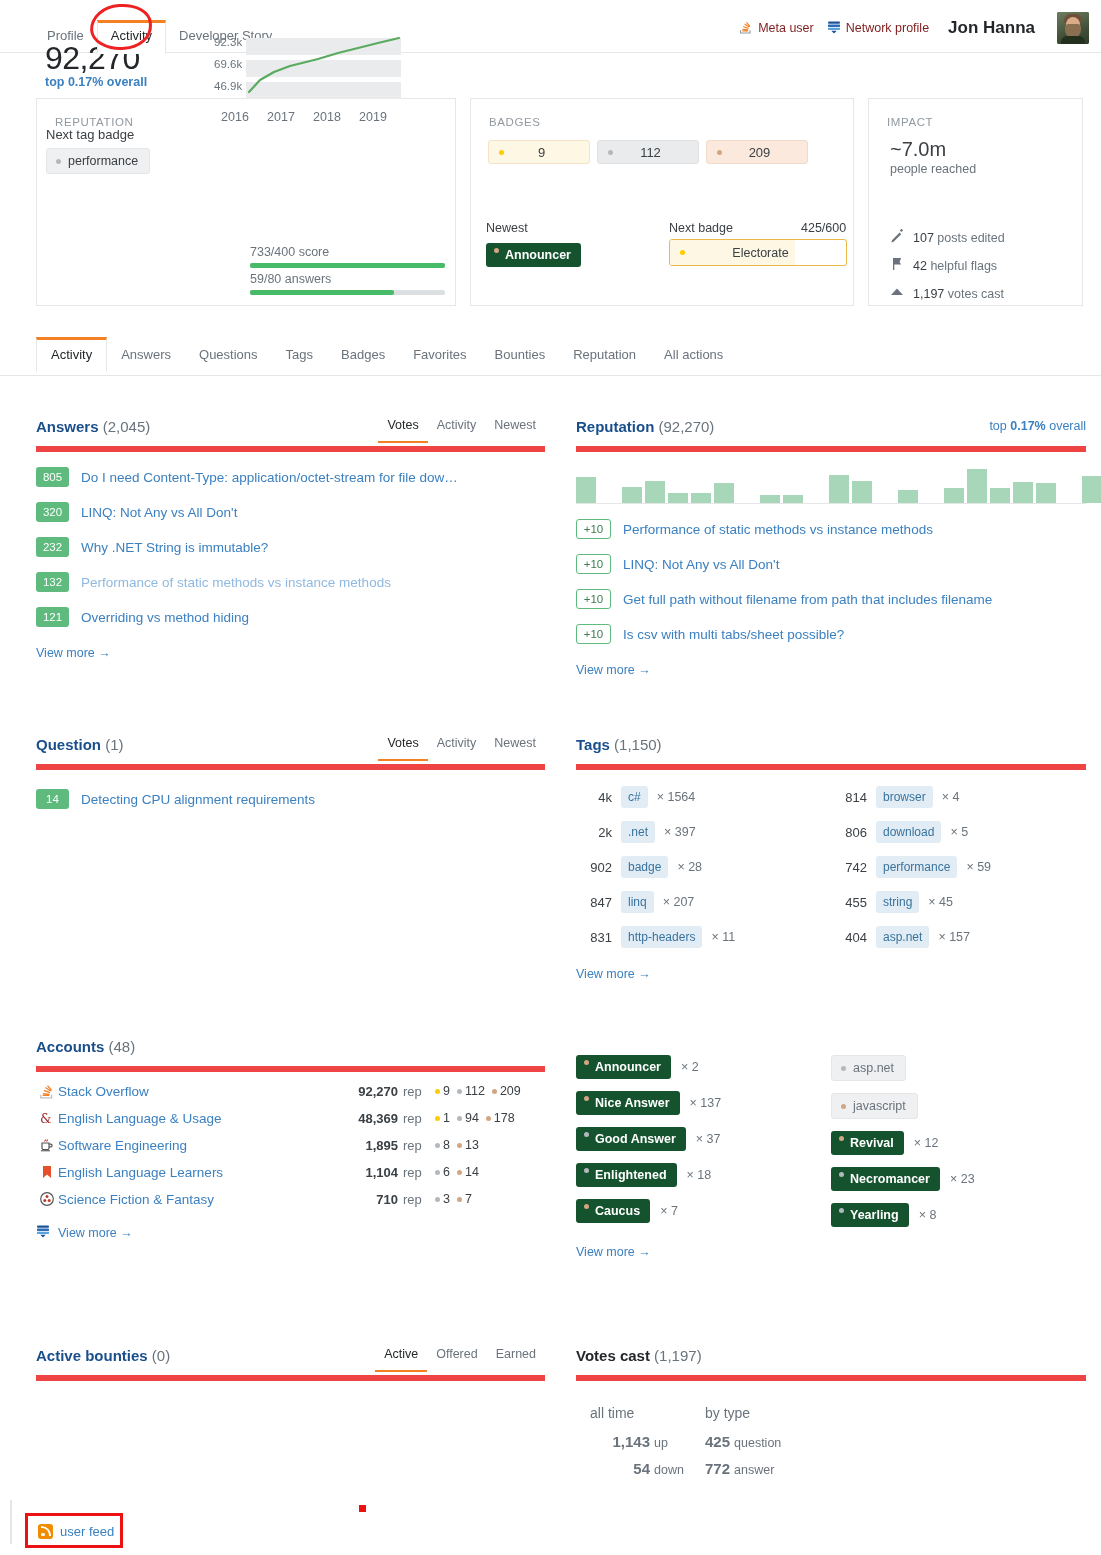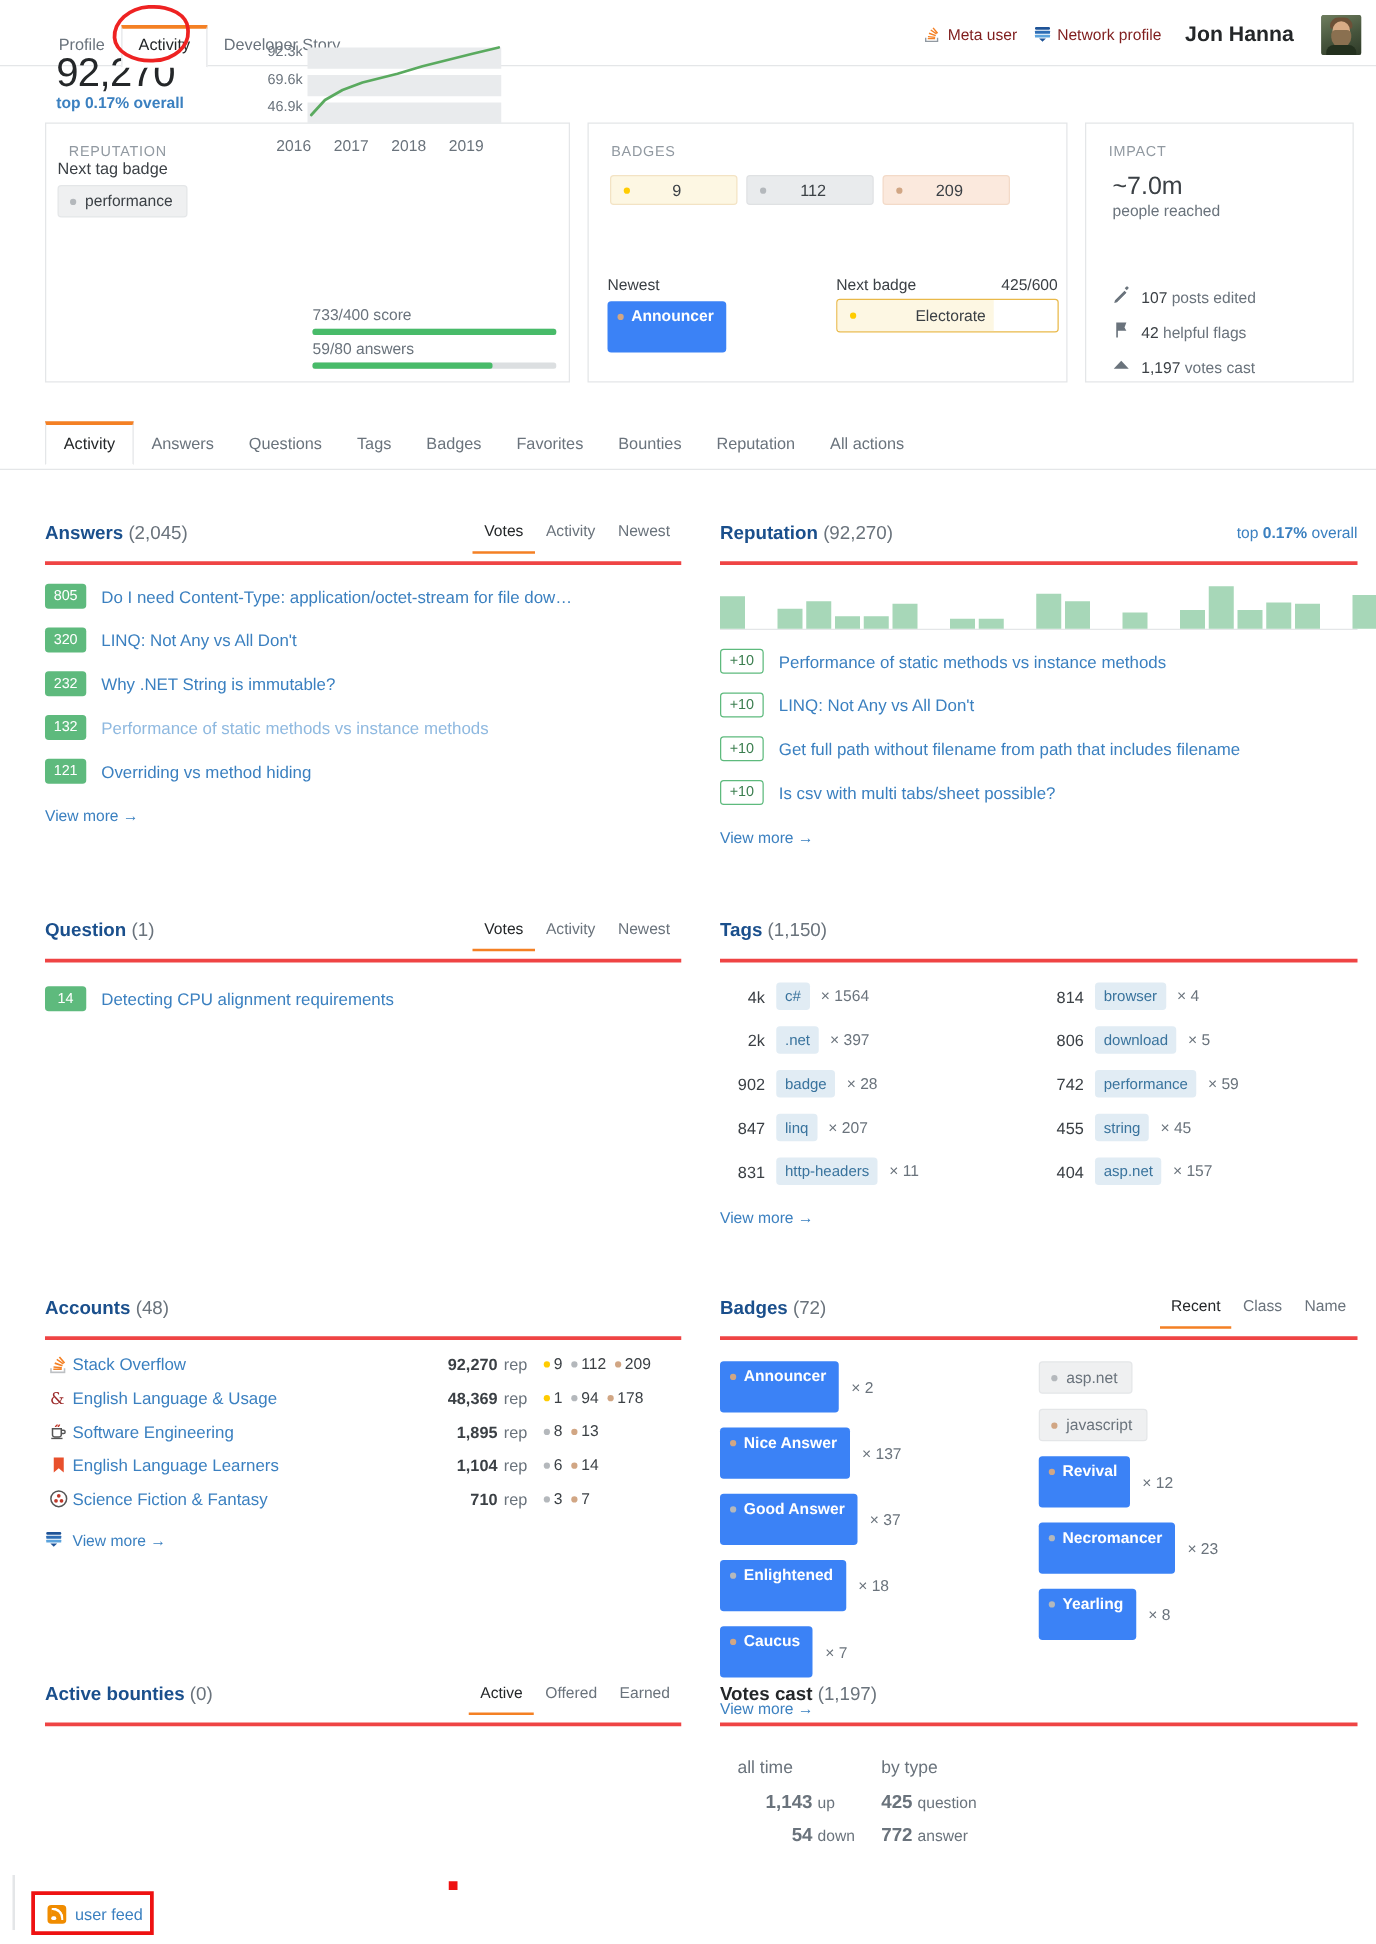--- a/index.html
+++ b/index.html
@@ -86,22 +86,22 @@
     font-size:13px; color:#3b4045; padding:0 10px; gap:0;
   }
   .bpill .dot { flex:none; }
   .bpill span.n { flex:1; text-align:center; }
   .bpill.gold{ background:#fdf7e3; border:1px solid #f3e3c4; }
   .bpill.silver{ background:#e9ebed; border:1px solid #dfe1e3; }
   .bpill.bronze{ background:#fbe9dd; border:1px solid #f3dac8; }
 
   .lbl-small { position:absolute; font-size:12.5px; color:#3b4045; }
   .badge-dark {
-    background:#3b82f6; color:#fff; border-radius:3px; padding:5px 10px 22px 8px;
-    font-size:12.5px; display:inline-flex; align-items:center; gap:6px; font-weight:bold;
+    background:#14532d; color:#fff; border-radius:3px; padding:5px 10px 5px 8px;
+    font-size:12.5px; display:inline-flex; align-items:flex-start; gap:6px; font-weight:bold;
   }
   .badge-yellowbox {
     position:absolute; left:669px; top:239px; width:178px; height:27px;
     border:1px solid #e9b949; border-radius:3px; background:#fff; overflow:hidden;
   }
   .badge-yellowbox .fillbar { position:absolute; left:0; top:0; bottom:0; width:70.8%; background:#fdf7e3; }
   .badge-yellowbox .inner {
     position:absolute; inset:0; display:flex; align-items:center; padding:0 10px; gap:0; font-size:12.5px; color:#3b4045;
   }
   .badge-yellowbox .inner span.n { flex:1; text-align:center; }
@@ -121,21 +121,21 @@
     border-top:3px solid #f48024; margin-bottom:-1px; padding-top:7px; z-index:2;
   }
   .sec-tabs-underline { position:absolute; left:0; top:375px; width:1101px; height:1px; background:#e4e6e8; }
 
   
   .col { position:absolute; }
   .colL { left:36px; width:509px; }
   .colR { left:576px; width:510px; }
 
   .blk { position:relative; }
-  .blk-hd { position:relative; height:34px; border-bottom:3px solid #ef4444; }
+  .blk-hd { position:relative; height:34px; border-bottom:6px solid #ef4444; }
   .blk-title { font-size:15px; color:#1a4f8c; font-weight:bold; }
   .blk-title .cnt { color:#6a737c; font-weight:normal; }
   .blk-sort { position:absolute; right:0; top:-4px; display:flex; }
   .sortopt { font-size:12.5px; color:#6a737c; padding:4px 9px 9px 9px; cursor:pointer; }
   .sortopt.active { color:#242729; border-bottom:2px solid #f48024; }
   .blk-right-note { position:absolute; right:0; top:1px; font-size:12.5px; color:#3b80c0; }
   .blk-right-note b { font-weight:bold; }
 
   .item { display:flex; align-items:center; gap:12px; margin-top:15px; }
   .score {
@@ -716,31 +716,20 @@
         </div>
       </div>
     </div>
     <a class="viewmore" style="margin-top:6px;">View more →</a>
   </div>
 </div>
 
 <div class="col colR" style="top:1038px;">
 
   <div class="blk">
-    <div class="blk-hd">
-      <span class="blk-title">
-        <span>Badges</span>
-        <span class="cnt">(72)</span>
-      </span>
-      <span class="blk-sort">
-        <span class="sortopt active">Recent</span>
-        <span class="sortopt">Class</span>
-        <span class="sortopt">Name</span>
-      </span>
-    </div>
     <div class="badge-grid">
       <div class="badge-col">
         <div class="badge-row">
           <span class="badge-dark">
             <i class="dot bronze"></i>
             <span>Announcer</span>
           </span>
           <span class="bmult">× 2</span>
         </div>
         <div class="badge-row">

